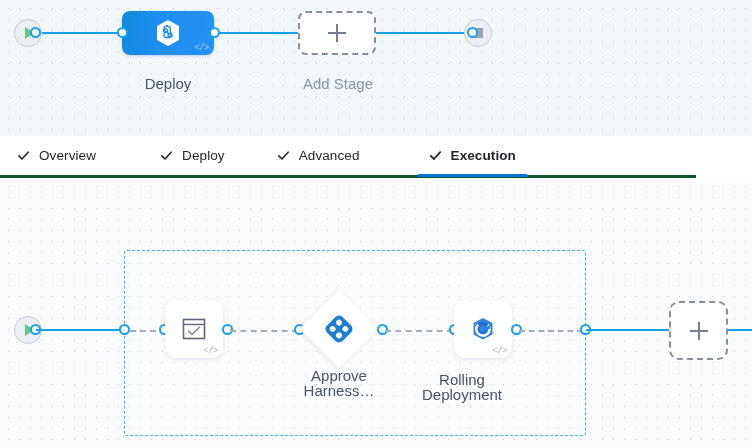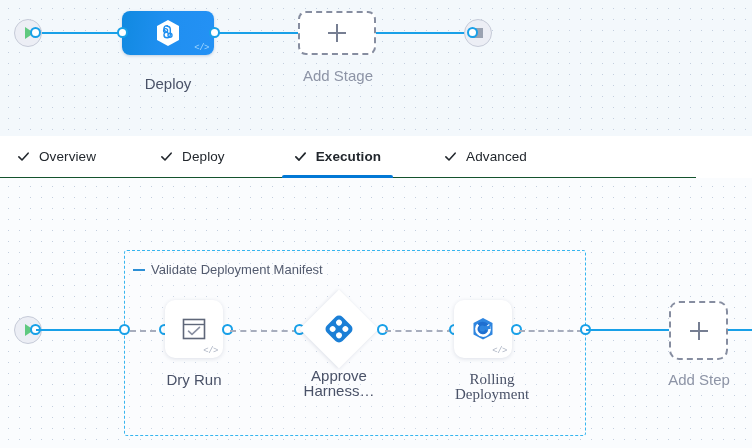--- a/index.html
+++ b/index.html
@@ -20,21 +20,21 @@
     background-size: 11px 11px;
     background-position: 3px 3px;
   }
   #stage-canvas { top: 0; height: 136px; background-color: #f3f8fc; }
   #exec-canvas  { top: 178px; height: 270px; background-color: #fafcfe; }
 
   
   #tabbar {
     position: absolute; left: 0; top: 136px; width: 696px; height: 42px;
     background: #ffffff;
-    border-bottom: 1px solid #14532d;
+    border-bottom: 3px solid #14532d;
     display: flex; align-items: center;
   }
   .tab {
     position: relative; height: 42px;
     display: flex; align-items: center; gap: 9px;
     padding: 0 1px;
     cursor: pointer;
     font-size: 13.5px;
     color: #22272d;
   }
@@ -172,21 +172,21 @@
     <div class="port" style="left:117px; top:27px;"></div>
     <div class="port" style="left:209px; top:27px;"></div>
     <div class="label" style="left:118px; top:76px; width:100px;">Deploy</div>
 
     <div class="node add-box" style="left:298px; top:11px; width:78px; height:44px; border-radius:8px;">
       <span class="plus-wrap">
         <span class="plus-v"></span>
           <span class="plus-h"></span>
       </span>
     </div>
-    <div class="label muted" style="left:288px; top:68px; width:100px;">Add Stage</div>
+    <div class="label muted" style="left:288px; top:76px; width:100px;">Add Stage</div>
 
     <div class="node" style="left:464px; top:19px;">
       <div class="terminal">
         <span class="stop-sq"></span>
       </div>
     </div>
     <div class="port" style="left:467px; top:27px;"></div>
   </div>
 
   <div id="tabbar">
@@ -198,43 +198,39 @@
     </div>
 
     <div class="tab" style="margin-left:62px;">
       <svg class="check" viewBox="0 0 14 14">
         <path d="M2 7.4 L5.4 10.8 L12 3.4" fill="none" stroke="#22272d" stroke-width="1.7" stroke-linecap="round" stroke-linejoin="round"></path>
       </svg>
       <span class="tab-label">Deploy</span>
     </div>
 
 
+    <div class="tab" style="margin-left:50px;">
+      <svg class="check" viewBox="0 0 14 14">
+        <path d="M2 7.4 L5.4 10.8 L12 3.4" fill="none" stroke="#22272d" stroke-width="1.7" stroke-linecap="round" stroke-linejoin="round"></path>
+      </svg>
+      <span class="tab-label">Advanced</span>
+    </div>
+
     <div class="tab active" style="margin-left:56px; padding:0 12px;">
       <svg class="check" viewBox="0 0 14 14">
         <path d="M2 7.4 L5.4 10.8 L12 3.4" fill="none" stroke="#22272d" stroke-width="1.9" stroke-linecap="round" stroke-linejoin="round"></path>
       </svg>
       <span class="tab-label">Execution</span>
       <span class="underline"></span>
     </div>
-
-    <div class="tab" style="margin-left:50px;">
-      <svg class="check" viewBox="0 0 14 14">
-        <path d="M2 7.4 L5.4 10.8 L12 3.4" fill="none" stroke="#22272d" stroke-width="1.7" stroke-linecap="round" stroke-linejoin="round"></path>
-      </svg>
-      <span class="tab-label">Advanced</span>
-    </div>
   </div>
 
   <div class="canvas" id="exec-canvas">
 
     <div id="step-group" style="left:124px; top:72px; width:462px; height:186px;"></div>
-    <div id="group-header" style="left:133px; top:84px;">
-      <span class="minus-icon"></span>
-      <span>Validate Deployment Manifest</span>
-    </div>
 
     <div class="node" style="left:14px; top:138px;">
       <div class="terminal">
         <span class="play-tri"></span>
       </div>
     </div>
     <div class="port" style="left:30px; top:146px;"></div>
 
     <div class="line" style="left:36px; top:151px; width:90px;"></div>
     <div class="port" style="left:119px; top:146px;"></div>
@@ -244,21 +240,20 @@
 
     <div class="step-node" style="left:165px; top:122px;">
       <svg width="26" height="24" viewBox="0 0 26 24">
         <rect x="2.5" y="2.5" width="21" height="19" fill="none" stroke="#5f6779" stroke-width="1.6"></rect>
         <line x1="2.5" y1="7.5" x2="23.5" y2="7.5" stroke="#5f6779" stroke-width="1.4"></line>
         <path d="M7.5 14.2 L11 17.4 L18.5 10.4" fill="none" stroke="#8a90a2" stroke-width="1.6" stroke-linecap="round" stroke-linejoin="round"></path>
       </svg>
       <span class="code-badge grey">&lt;/&gt;</span>
     </div>
     <div class="port" style="left:222px; top:146px;"></div>
-    <div class="label" style="left:144px; top:194px; width:100px;">Dry Run</div>
 
     <div class="dashline" style="left:230px; top:152px; width:68px;"></div>
     <div class="port" style="left:294px; top:146px;"></div>
 
     <div class="node" style="left:311px; top:123px; width:56px; height:56px;">
       <div class="diamond-node"></div>
       <div class="diamond-icon-wrap">
         <svg width="30" height="30" viewBox="0 0 30 30">
           <g transform="rotate(45 15 15)">
             <rect x="4" y="4" width="22" height="22" rx="5" fill="#1b7fd6"></rect>
@@ -280,31 +275,30 @@
       <svg width="28" height="28" viewBox="0 0 28 28">
         <path d="M14 3 L23.5 8 L23.5 19.5 L14 24.5 L4.5 19.5 L4.5 8 Z" fill="#2f86e0"></path>
         <path d="M19.4 9.6 A7.4 7.4 0 1 0 20.4 17.2 L16.4 14.6 A3.1 3.1 0 1 1 15.7 11.3 Z" fill="#1f6fd0"></path>
         <path d="M14.2 7.1 A6.9 6.9 0 1 1 8.4 18.6 L11.7 15.7 A3.0 3.0 0 1 0 14.1 11.1 Z" fill="#ffffff" opacity="0"></path>
         <circle cx="14" cy="14" r="6.6" fill="none" stroke="#ffffff" stroke-width="2.6" stroke-dasharray="30 12" transform="rotate(-40 14 14)"></circle>
         <path d="M14 14 L21.5 9.6 L21.5 14 Z" fill="#2f86e0"></path>
       </svg>
       <span class="code-badge grey">&lt;/&gt;</span>
     </div>
     <div class="port" style="left:511px; top:146px;"></div>
-    <div class="label" style="left:442px; top:194px; width:100px;font-family:Liberation Serif, serif;">Rolling Deployment</div>
+    <div class="label" style="left:412px; top:194px; width:100px;">Rolling Deployment</div>
 
     <div class="dashline" style="left:519px; top:152px; width:64px;"></div>
     <div class="port" style="left:580px; top:146px;"></div>
 
     <div class="line" style="left:586px; top:151px; width:84px;"></div>
 
     <div class="node add-box" style="left:669px; top:123px; width:59px; height:59px; border-radius:10px;">
       <span class="plus-wrap">
         <span class="plus-v"></span>
           <span class="plus-h"></span>
       </span>
     </div>
-    <div class="label muted" style="left:649px; top:194px; width:100px;">Add Step</div>
 
     <div class="line" style="left:728px; top:151px; width:24px;"></div>
   </div>
 
 </div>
 
 </body></html>

